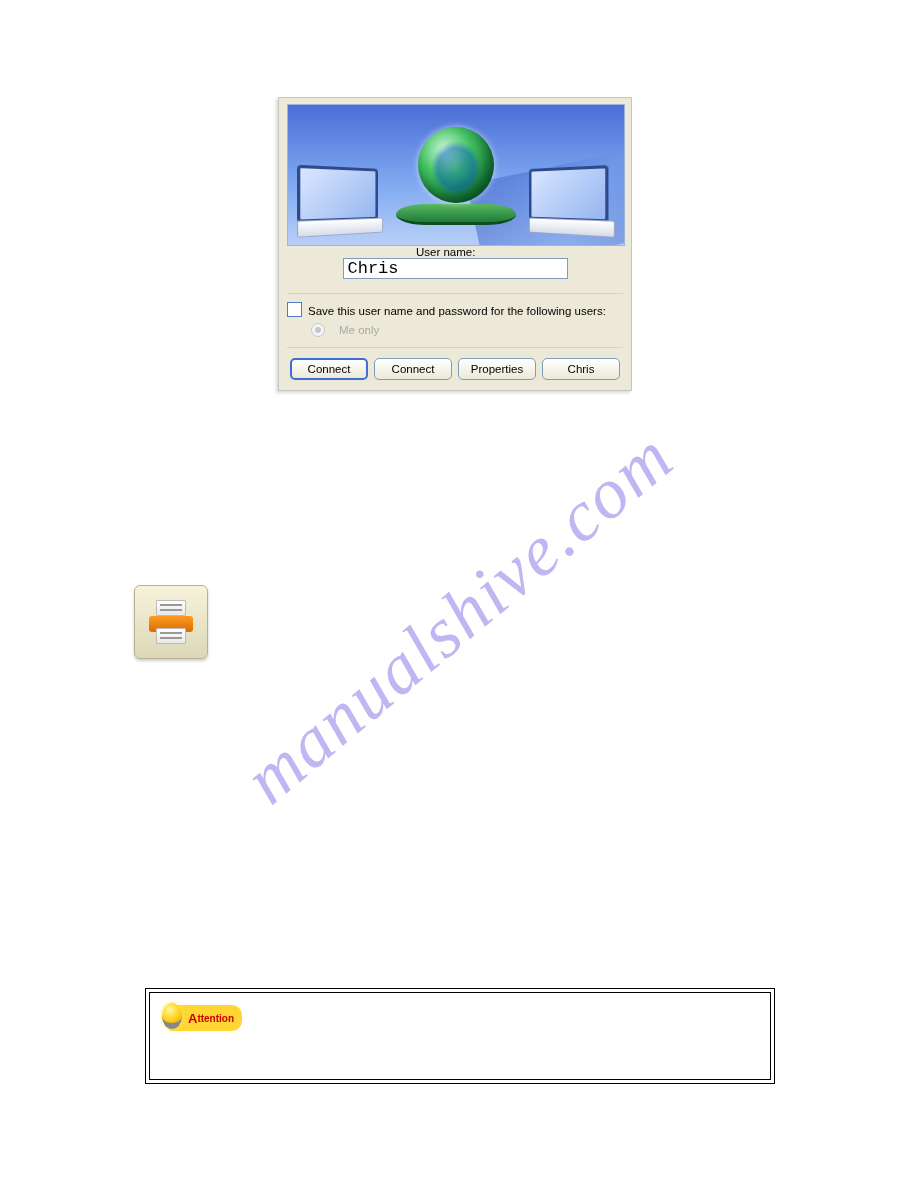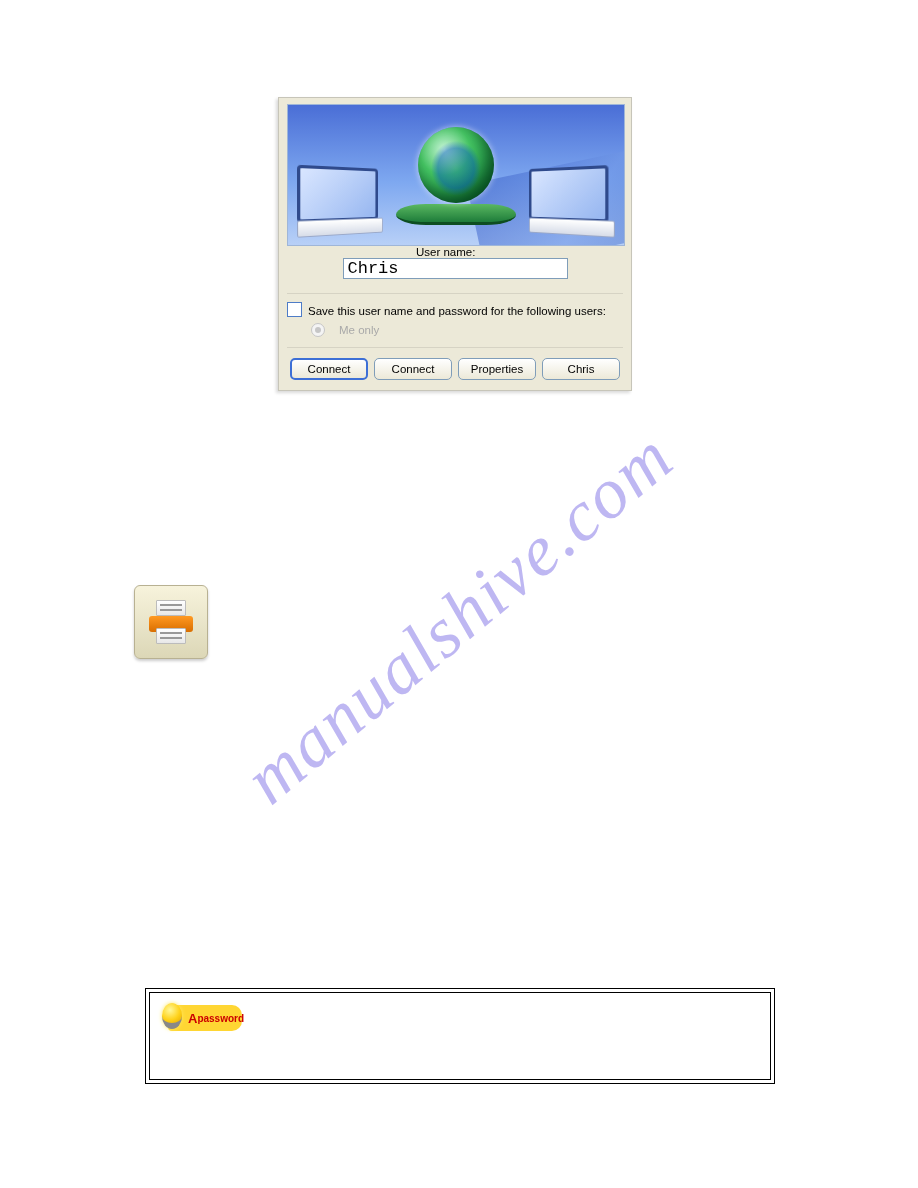--- a/index.html
+++ b/index.html
@@ -295,15 +295,15 @@
     <div class="paper top"></div>
     <div class="body"></div>
     <div class="paper bot"></div>
   </div>
 </div>
 
 <div class="attention-box">
   <div class="attention-badge">
     <div class="bulb"></div>
     <span class="first">A</span>
-      <span>password</span>
+      <span>ttention</span>
   </div>
 </div>
 
 </body></html>

